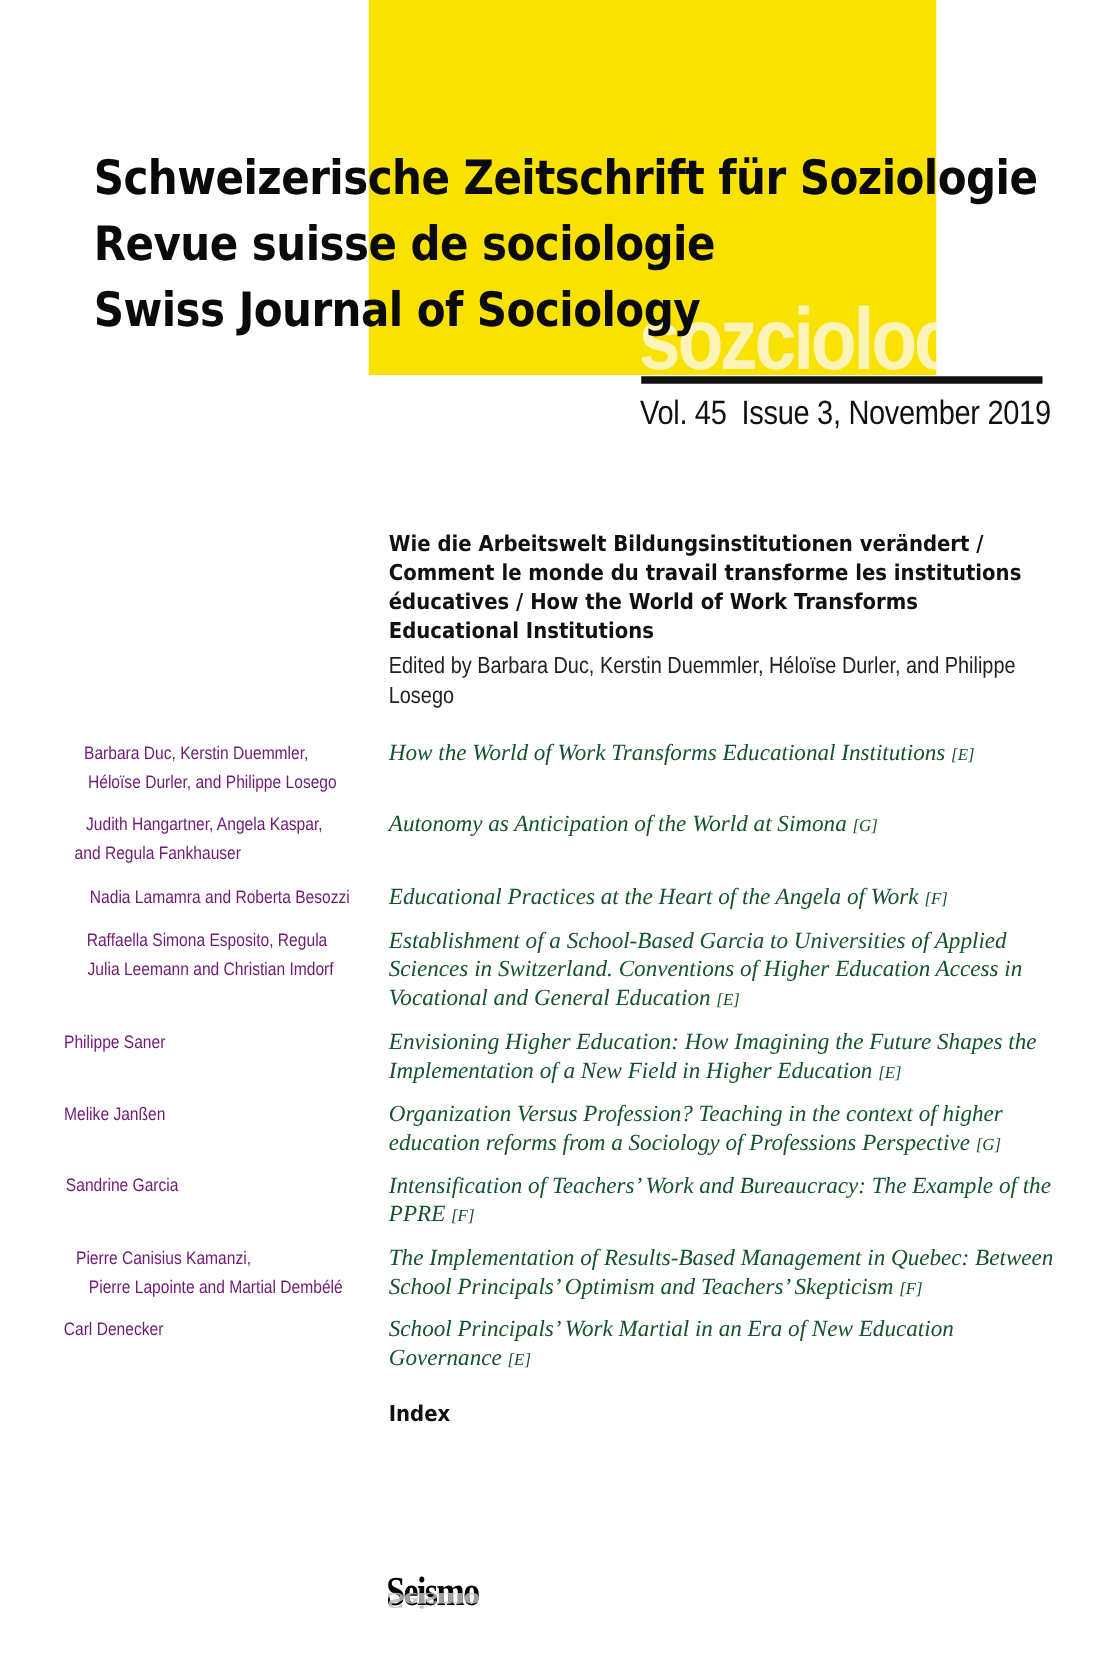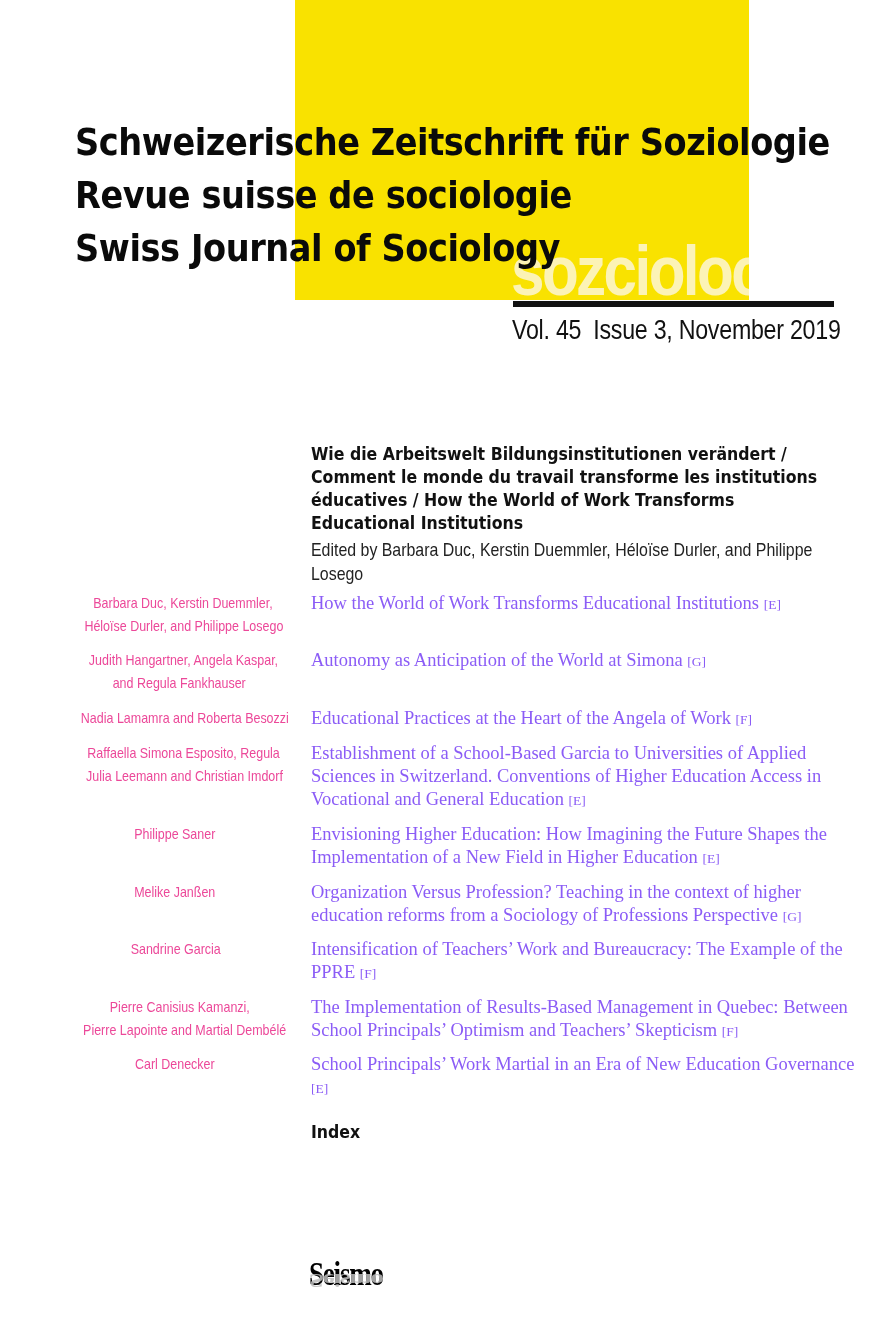--- a/index.html
+++ b/index.html
@@ -8,29 +8,29 @@
   .yellow-block { position: absolute; left: 295px; top: 0; width: 454px; height: 300px; background: #F9E200; overflow: hidden; }
   .watermark { position: absolute; left: 216px; top: 236px; font-family: "Liberation Sans", sans-serif; font-weight: bold; font-size: 70px; letter-spacing: -3px; color: #FCF3B6; line-height: 1; white-space: nowrap; transform: scaleX(0.86); transform-origin: left top; }
 
   .journal-title { position: absolute; left: 75px; top: 116px; margin: 0; }
   .journal-title .line { display: block; font-family: "DejaVu Sans", sans-serif; font-weight: bold; font-size: 38px; line-height: 53px; color: #0a0a0a; white-space: nowrap; letter-spacing: -0.5px; transform: scaleX(0.885); transform-origin: left center; }
 
   .rule { position: absolute; left: 513px; top: 301px; width: 321px; height: 6px; background: #111; }
   .issue-line { position: absolute; left: 512px; top: 315px; font-family: "Liberation Sans", sans-serif; font-size: 27px; color: #111; white-space: nowrap; transform: scaleX(0.86); transform-origin: left top; letter-spacing: -0.3px; }
   .issue-line .gap { display: inline-block; width: 14px; }
 
-  .theme { position: absolute; left: 311px; top: 443px; width: 540px; }
+  .theme { position: absolute; left: 311px; top: 425px; width: 540px; }
   .theme-title { font-family: "DejaVu Sans", sans-serif; font-weight: bold; font-size: 17.5px; line-height: 23px; color: #111; transform: scaleX(0.9); transform-origin: left top; width: 590px; margin: 0; }
   .theme-editors { margin-top: 3px; font-family: "Liberation Sans", sans-serif; font-size: 18.5px; line-height: 23.5px; color: #222; transform: scaleX(0.86); transform-origin: left top; width: 620px; }
 
   .toc { position: absolute; left: 0; top: 592px; width: 886px; }
   .toc-row { position: absolute; left: 0; width: 886px; }
-  .toc-author { position: absolute; right: 588px; width: 260px; text-align: center; font-family: "Liberation Sans", sans-serif; font-size: 14.5px; line-height: 23px; color: #ec4899; }
+  .toc-author { position: absolute; right: 588px; width: 260px; text-align: left; font-family: "Liberation Sans", sans-serif; font-size: 14.5px; line-height: 23px; color: #701a75; }
   .toc-author span { display: inline-block; transform: scaleX(0.86); transform-origin: right top; white-space: nowrap; }
-  .toc-title { position: absolute; left: 311px; width: 545px; font-family: "Liberation Serif", serif; font-size: 18.5px; line-height: 23px; color: #8b5cf6; }
+  .toc-title { position: absolute; left: 311px; width: 545px; font-family: "Liberation Serif", serif; font-size: 18.5px; line-height: 23px; color: #14532d; font-style: italic; }
   .toc-title .lang { font-size: 13.5px; }
 
   .index-label { position: absolute; left: 311px; top: 1122px; font-family: "DejaVu Sans", sans-serif; font-weight: bold; font-size: 17.5px; color: #111; transform: scaleX(0.9); transform-origin: left top; }
 
   .publisher-logo { position: absolute; left: 309px; top: 1258px; width: 90px; height: 65px; }
   .logo-text { position: absolute; left: 0; top: 0; font-family: "Liberation Serif", serif; font-weight: bold; font-size: 33px; color: #000; letter-spacing: -1.5px; transform: scaleX(0.82); transform-origin: left top; line-height: 1; }
   .logo-reflect { position: absolute; left: 0; top: 31px; font-family: "Liberation Serif", serif; font-weight: bold; font-size: 33px; color: #bdbdbd; letter-spacing: -1.5px; transform: scaleX(0.82) scaleY(-0.55); transform-origin: left top; line-height: 1; opacity: 0.85; }
 </style>
 </head>
 <body>

